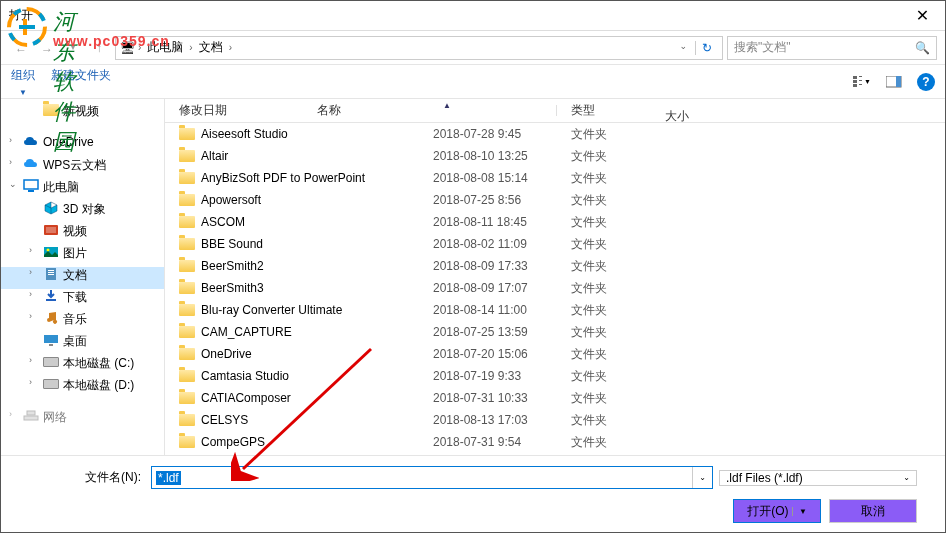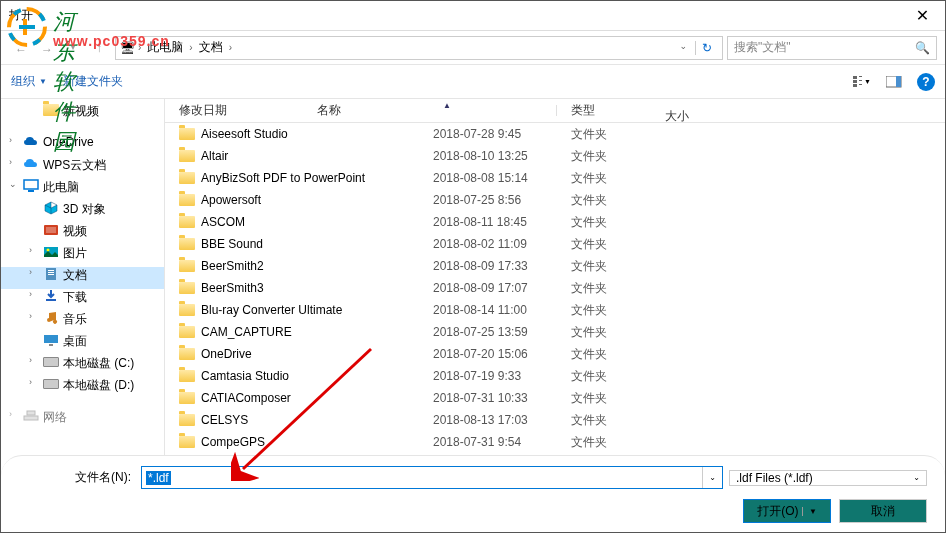--- a/index.html
+++ b/index.html
@@ -10,21 +10,21 @@
 .navbar { height: 34px; display: flex; align-items: center; padding: 0 8px; gap: 4px; border-bottom: 1px solid #e5e5e5; }
 .nav-arrows { display: flex; gap: 2px; }
 .nav-arrow { width: 24px; height: 24px; display: flex; align-items: center; justify-content: center; color: #999; cursor: pointer; }
 .breadcrumb { flex: 1; height: 24px; border: 1px solid #ccc; display: flex; align-items: center; padding: 0 4px; background: #fff; gap: 2px; }
 .bc-part { padding: 0 4px; cursor: pointer; }
 .bc-sep { color: #666; font-size: 10px; }
 .bc-drop { margin-left: auto; display: flex; gap: 2px; }
 .search-box { width: 210px; height: 24px; border: 1px solid #ccc; display: flex; align-items: center; padding: 0 6px; color: #888; justify-content: space-between; }
 .toolbar { height: 34px; display: flex; align-items: center; padding: 0 10px; background: #fff; border-bottom: 1px solid #e5e5e5; justify-content: space-between; }
 .toolbar-left { display: flex; gap: 16px; }
-.toolbar-item { color: #1a5fb4; cursor: pointer; display: flex; align-items: center; gap: 4px; }
+.toolbar-item { color: #1a5fb4; cursor: pointer; display: flex; align-items: center; gap: 4px; flex-direction: column; }
 .toolbar-right { display: flex; gap: 14px; align-items: center; }
 .tr-icon { width: 18px; height: 18px; display: flex; align-items: center; justify-content: center; cursor: pointer; }
 .body-area { display: flex; height: 356px; }
 .sidebar { width: 164px; border-right: 1px solid #e5e5e5; overflow-y: auto; padding: 4px 0; }
 .tree-item { display: flex; align-items: flex-start; height: 22px; padding-left: 8px; gap: 4px; cursor: pointer; }
 .tree-item.selected { background: #cce8ff; }
 .tree-item.indent { padding-left: 28px; }
 .tree-item .chevron { width: 10px; font-size: 9px; color: #666; }
 .tree-item .icon { width: 16px; height: 14px; display: flex; align-items: center; justify-content: center; }
 .filelist { flex: 1; display: flex; flex-direction: column; }
@@ -36,29 +36,29 @@
 .col.c-size { width: 70px; margin-top: 12px; }
 .col-sep { position: absolute; right: 0; top: 3px; bottom: 3px; width: 1px; background: #e0e0e0; }
 .sort-arrow { position: absolute; left: 140px; top: -1px; font-size: 8px; color: #336; }
 .rows { flex: 1; overflow-y: auto; }
 .row { display: flex; height: 22px; align-items: center; }
 .row .rname { width: 254px; padding-left: 14px; display: flex; align-items: center; gap: 6px; }
 .row .rdate { width: 138px; padding-left: 14px; color: #555; }
 .row .rtype { width: 94px; padding-left: 14px; color: #555; }
 .folder-ico { width: 16px; height: 12px; background: linear-gradient(#ffe9a6, #f7ca4d); border-radius: 1px; position: relative; }
 .folder-ico::before { content: ''; position: absolute; top: -3px; left: 0; width: 6px; height: 3px; background: #f7ca4d; border-radius: 1px 1px 0 0; }
-.footer { border-top: 1px solid #e5e5e5; padding: 10px 18px; border-radius: 21px; }
+.footer { border-top: 1px solid #e5e5e5; padding: 10px 28px; }
 .file-row { display: flex; align-items: center; gap: 6px; margin-bottom: 10px; position: relative; }
 .file-label { width: 116px; text-align: right; padding-right: 4px; }
 .file-input { flex: 1; height: 23px; border: 1px solid #0078d7; padding: 0 4px; position: relative; display: flex; align-items: center; }
 .file-input-val { background: #0078d7; color: #fff; padding: 0 2px; }
 .file-input-drop { position: absolute; right: 0; top: 0; bottom: 0; width: 20px; display: flex; align-items: center; justify-content: center; border-left: 1px solid #ccc; font-size: 8px; }
 .filter-select { width: 198px; height: 16px; border: 1px solid #ccc; display: flex; align-items: center; padding: 0 6px; justify-content: space-between; }
 .btn-row { display: flex; justify-content: flex-end; gap: 8px; }
-.btn { width: 88px; height: 24px; border: 1px solid #ccc; background: #0f766e; display: flex; align-items: center; justify-content: center; cursor: pointer; }
+.btn { width: 88px; height: 24px; border: 1px solid #ccc; background: #8b5cf6; display: flex; align-items: center; justify-content: center; cursor: pointer; }
 .btn.primary { border: 1px solid #0078d7; }
 .watermark { position: absolute; top: 0; left: 0; pointer-events: none; z-index: 100; }
 .wm-logo { position: absolute; top: 4px; left: 4px; width: 44px; height: 44px; }
 .wm-text { position: absolute; top: 6px; left: 52px; font-size: 22px; font-weight: normal; color: #0a7a2a; font-style: italic; letter-spacing: 1px; }
 .wm-url { position: absolute; top: 32px; left: 52px; font-size: 14px; color: #ef4444; font-weight: bold; letter-spacing: 1px; }
 .red-arrow { position: absolute; top: 340px; left: 230px; z-index: 50; pointer-events: none; }
 .drive-ico { width: 16px; height: 10px; background: #ccc; border: 1px solid #888; border-radius: 1px; }
 .help-icon { width: 18px; height: 18px; border-radius: 50%; background: #0078d7; color: #fff; display: flex; align-items: center; justify-content: center; font-size: 12px; font-weight: bold; }
 </style>
 </head>

